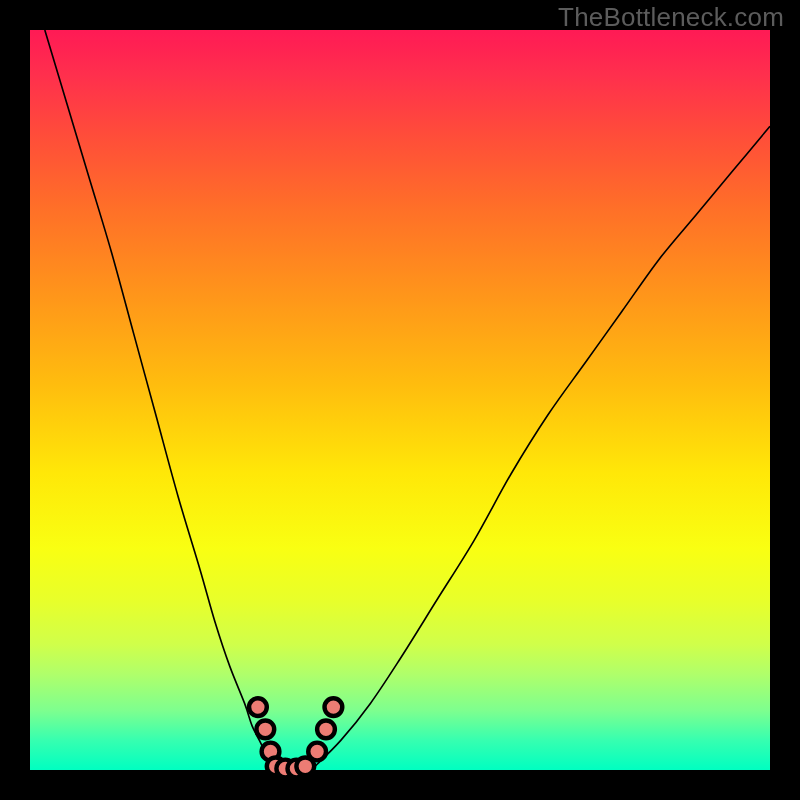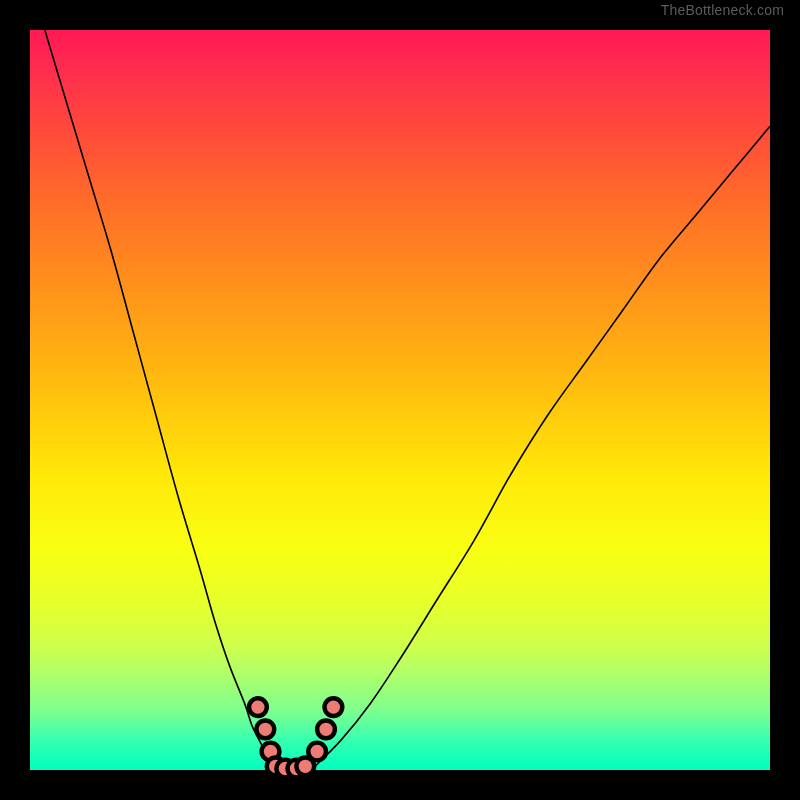--- a/index.html
+++ b/index.html
@@ -16,21 +16,21 @@
     left: 0;
     top: 0;
     width: 800px;
     height: 800px;
     background: #000;
   }
   .watermark {
     position: absolute;
     top: 2px;
     right: 16px;
-    font-size: 14px;
+    font-size: 26px;
     font-weight: 400;
     color: #5c5c5c;
     letter-spacing: 0.2px;
     z-index: 50;
   }
   .plot-bg {
     position: absolute;
     left: 30px;
     top: 30px;
     width: 740px;

